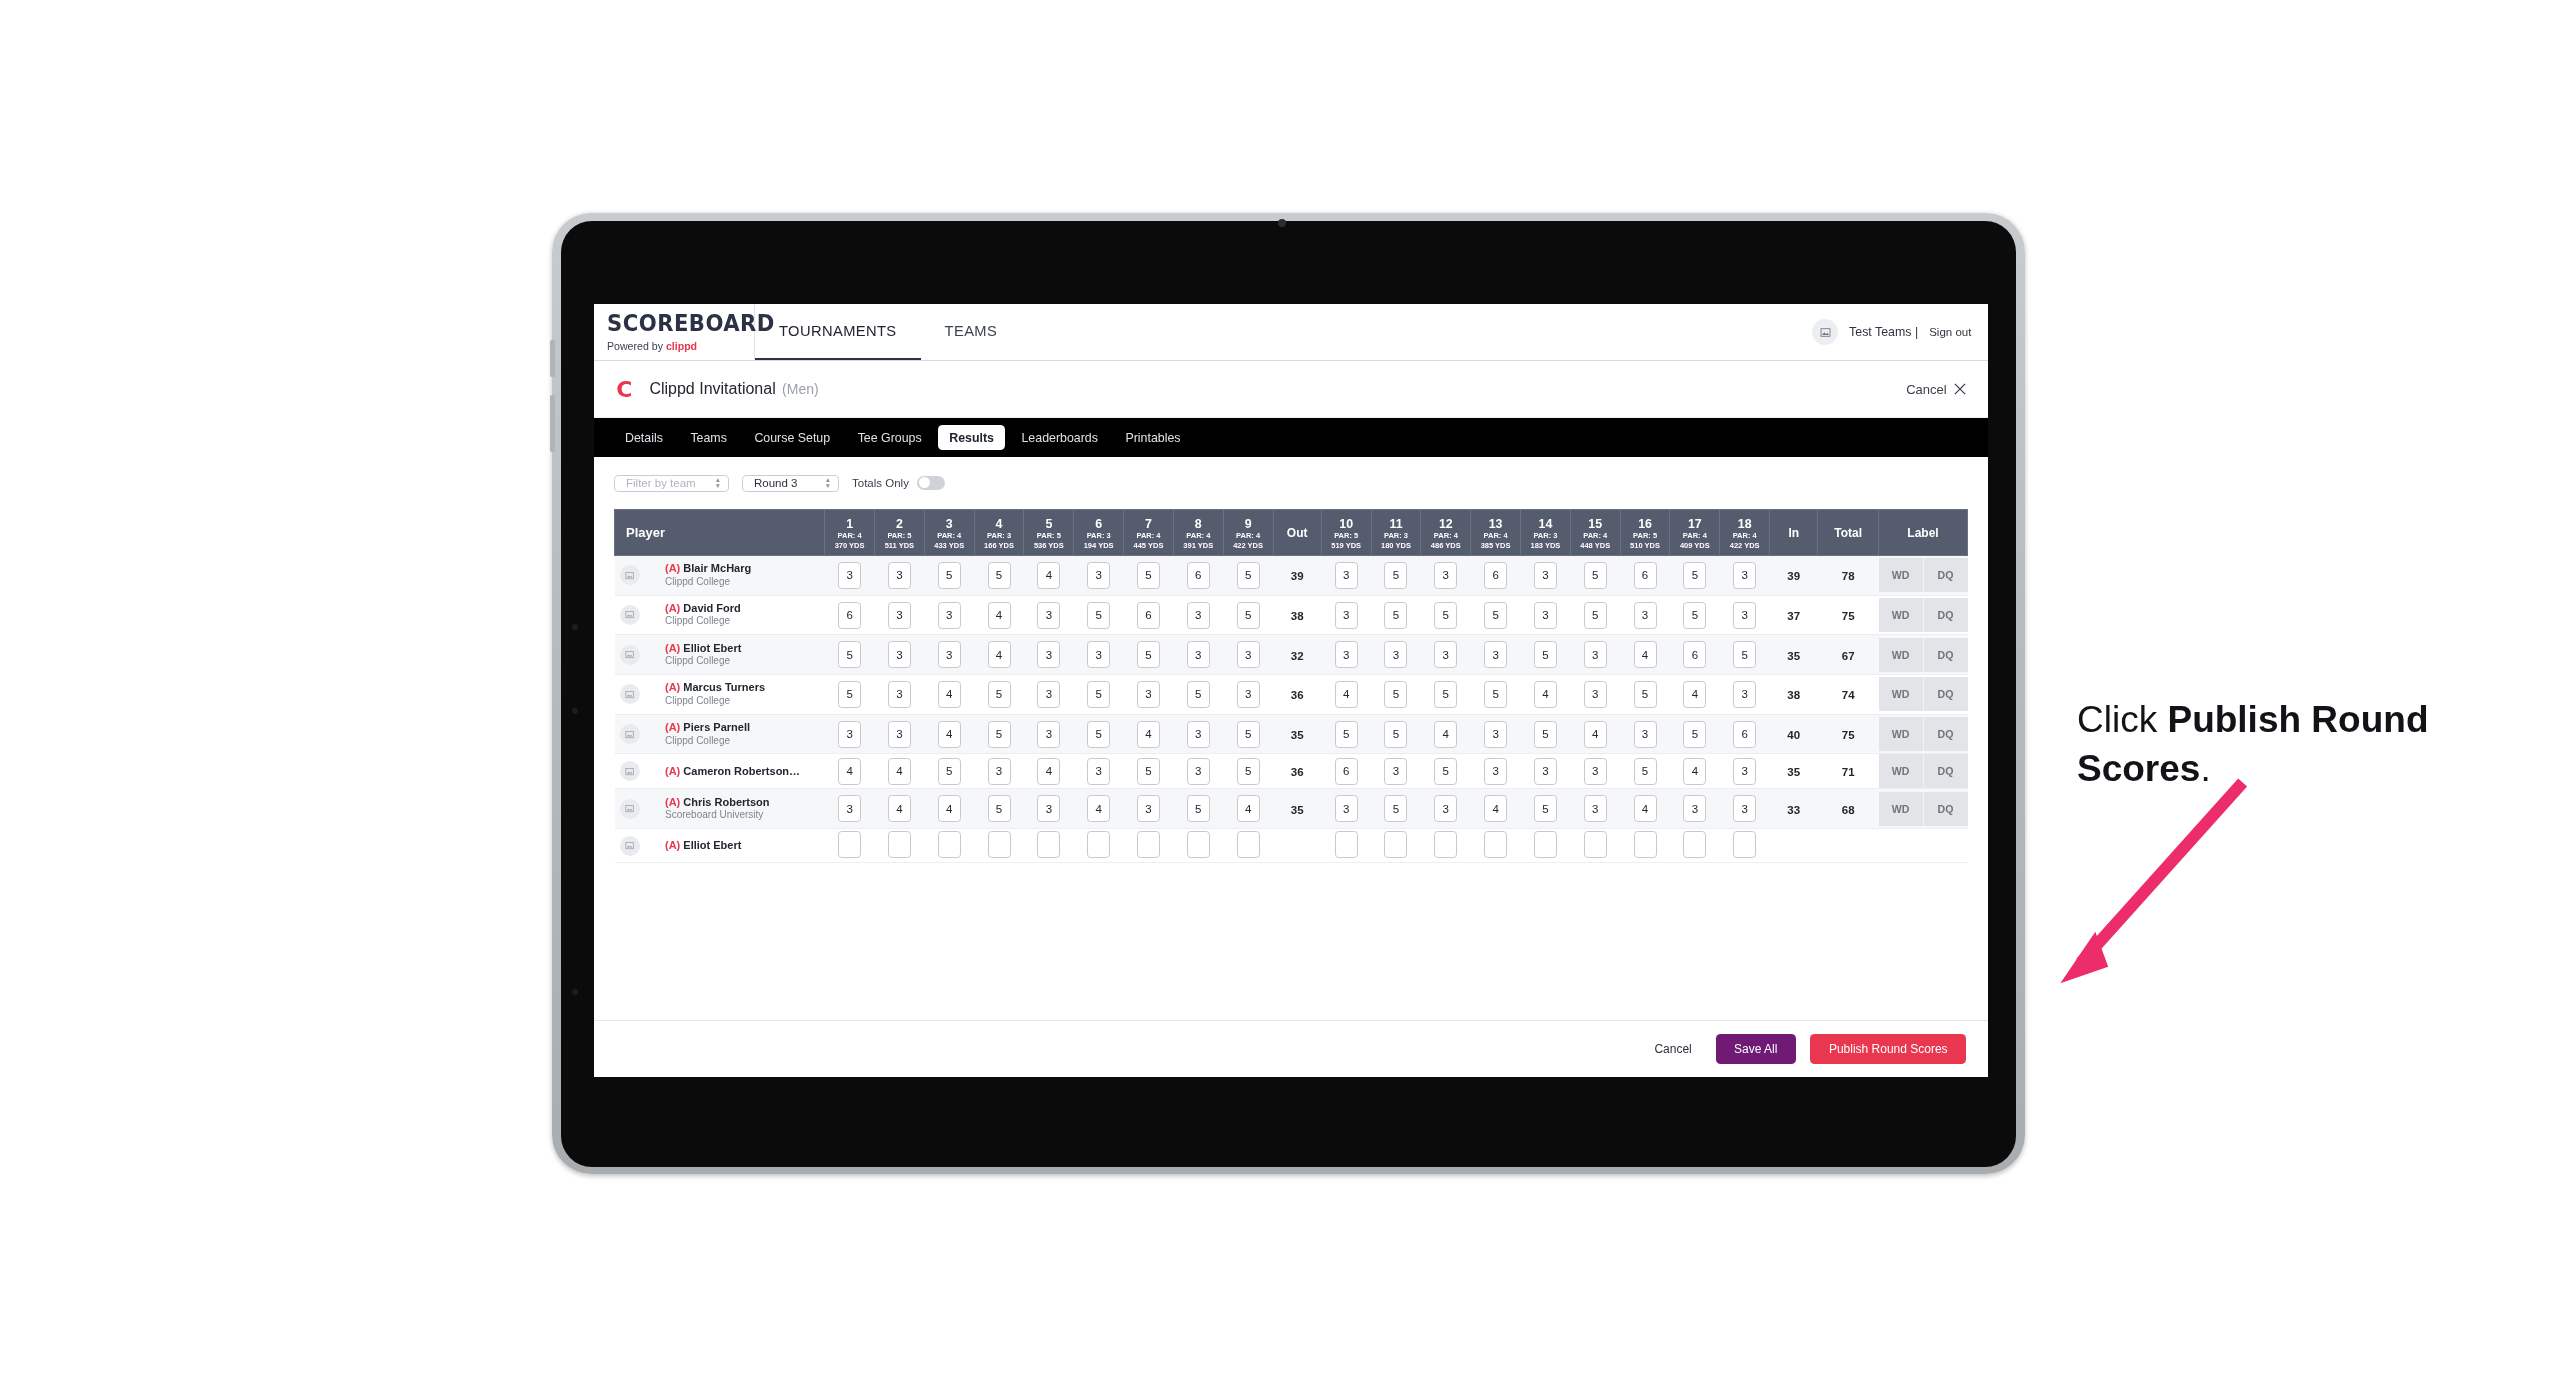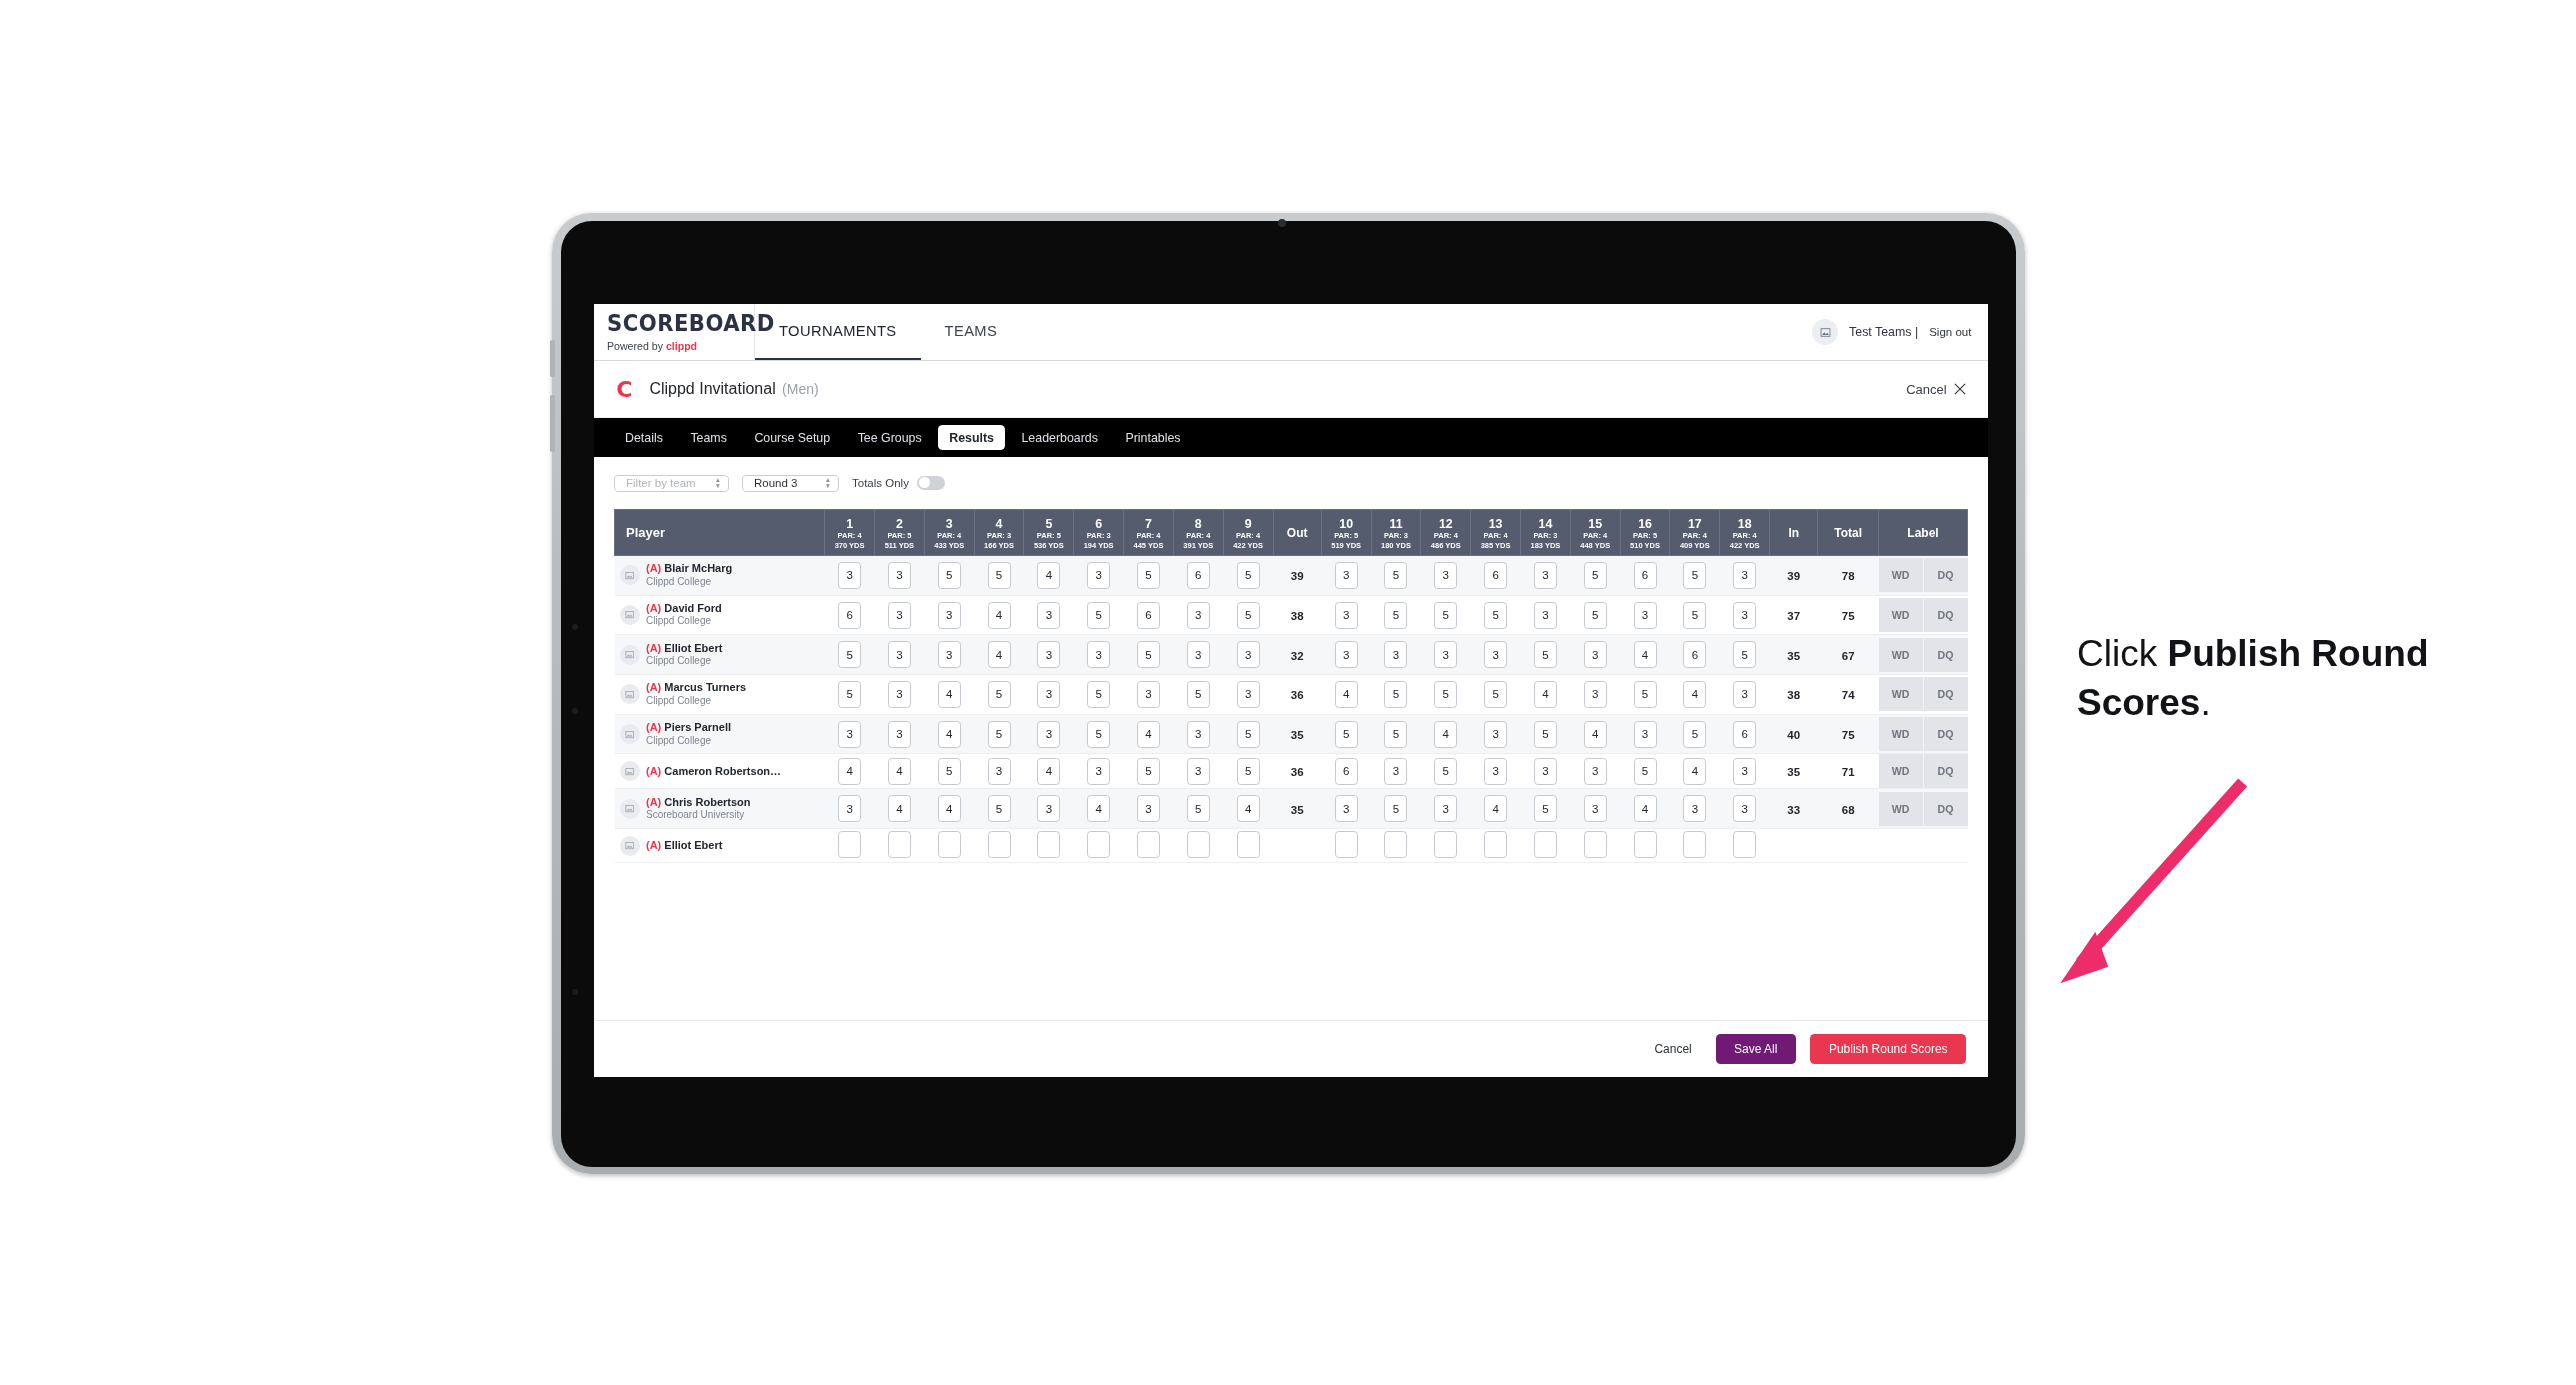--- a/index.html
+++ b/index.html
@@ -122,21 +122,21 @@
   th.hole { width:auto; height:46px; }
   .hole-num { font-size:12.4px; font-weight:700; line-height:1.1; padding-top:2.8px; }
   .hole-par { font-size:7.5px; line-height:1.25; font-weight:600; }
   .hole-yds { font-size:7.5px; line-height:1.25; font-weight:600; }
   th.agg { font-size:12px; font-weight:700; }
   th.label-h { font-size:12px; font-weight:600; }
 
   tbody td { border-bottom:0.9px solid #eceef0; padding:0; text-align:center; }
   tbody tr.odd { background:#f6f7f9; }
   tbody tr.even { background:#ffffff; }
-  .pl-cell { text-align:left; padding:6.4px 3.7px 6.4px 5.5px; display:flex; align-items:center; gap:6px; }
+  .pl-cell { text-align:left; padding:6.4px 3.7px 6.4px 5.5px; display:flex; align-items:center; gap:25px; }
   .pl-avatar {
     width:20px; height:20px; border-radius:50%; background:#e9ebee; flex-shrink:0;
     display:flex; align-items:center; justify-content:center; color:#9ba0a9; font-size:9.2px;
   }
   .pl-name { font-size:11px; font-weight:700; color:#22262e; line-height:1.22; }
   .pl-amateur { color:#e8374f; }
   .pl-team { font-size:10px; color:#7f858f; line-height:1.25; }
   .score-box {
     display:inline-flex; align-items:center; justify-content:center;
     width:23px; height:27px; border:0.9px solid #c6c9cf; border-radius:3.7px;
@@ -160,21 +160,21 @@
     gap:14.7px; padding:0 22px; flex-shrink:0;
   }
   .btn-cancel { font-size:12px; color:#2b303a; cursor:pointer; padding:5.5px 9.2px; }
   .btn-save { background:#701a75; color:#fff; font-size:12px; border:none;
               border-radius:4.6px; padding:8.3px 18.4px; cursor:pointer; font-family:inherit; }
   .btn-publish { background:#e8374f; color:#fff; font-size:12px; border:none;
                  border-radius:4.6px; padding:8.3px 18.4px; cursor:pointer; font-family:inherit; font-weight:500; }
 
   
   .annotation {
-    position:absolute; left:2077px; top:630px; width:432px;
+    position:absolute; left:2077px; top:696px; width:432px;
     font-size:37px; line-height:1.32; color:#111317;
     font-family:"Liberation Sans", sans-serif;
   }
   .annotation .bold { font-weight:700; }
   .arrow-svg { position:absolute; left:2005px; top:777px; }
 </style>
 </head>
 <body>
 
 <div id="stage">

